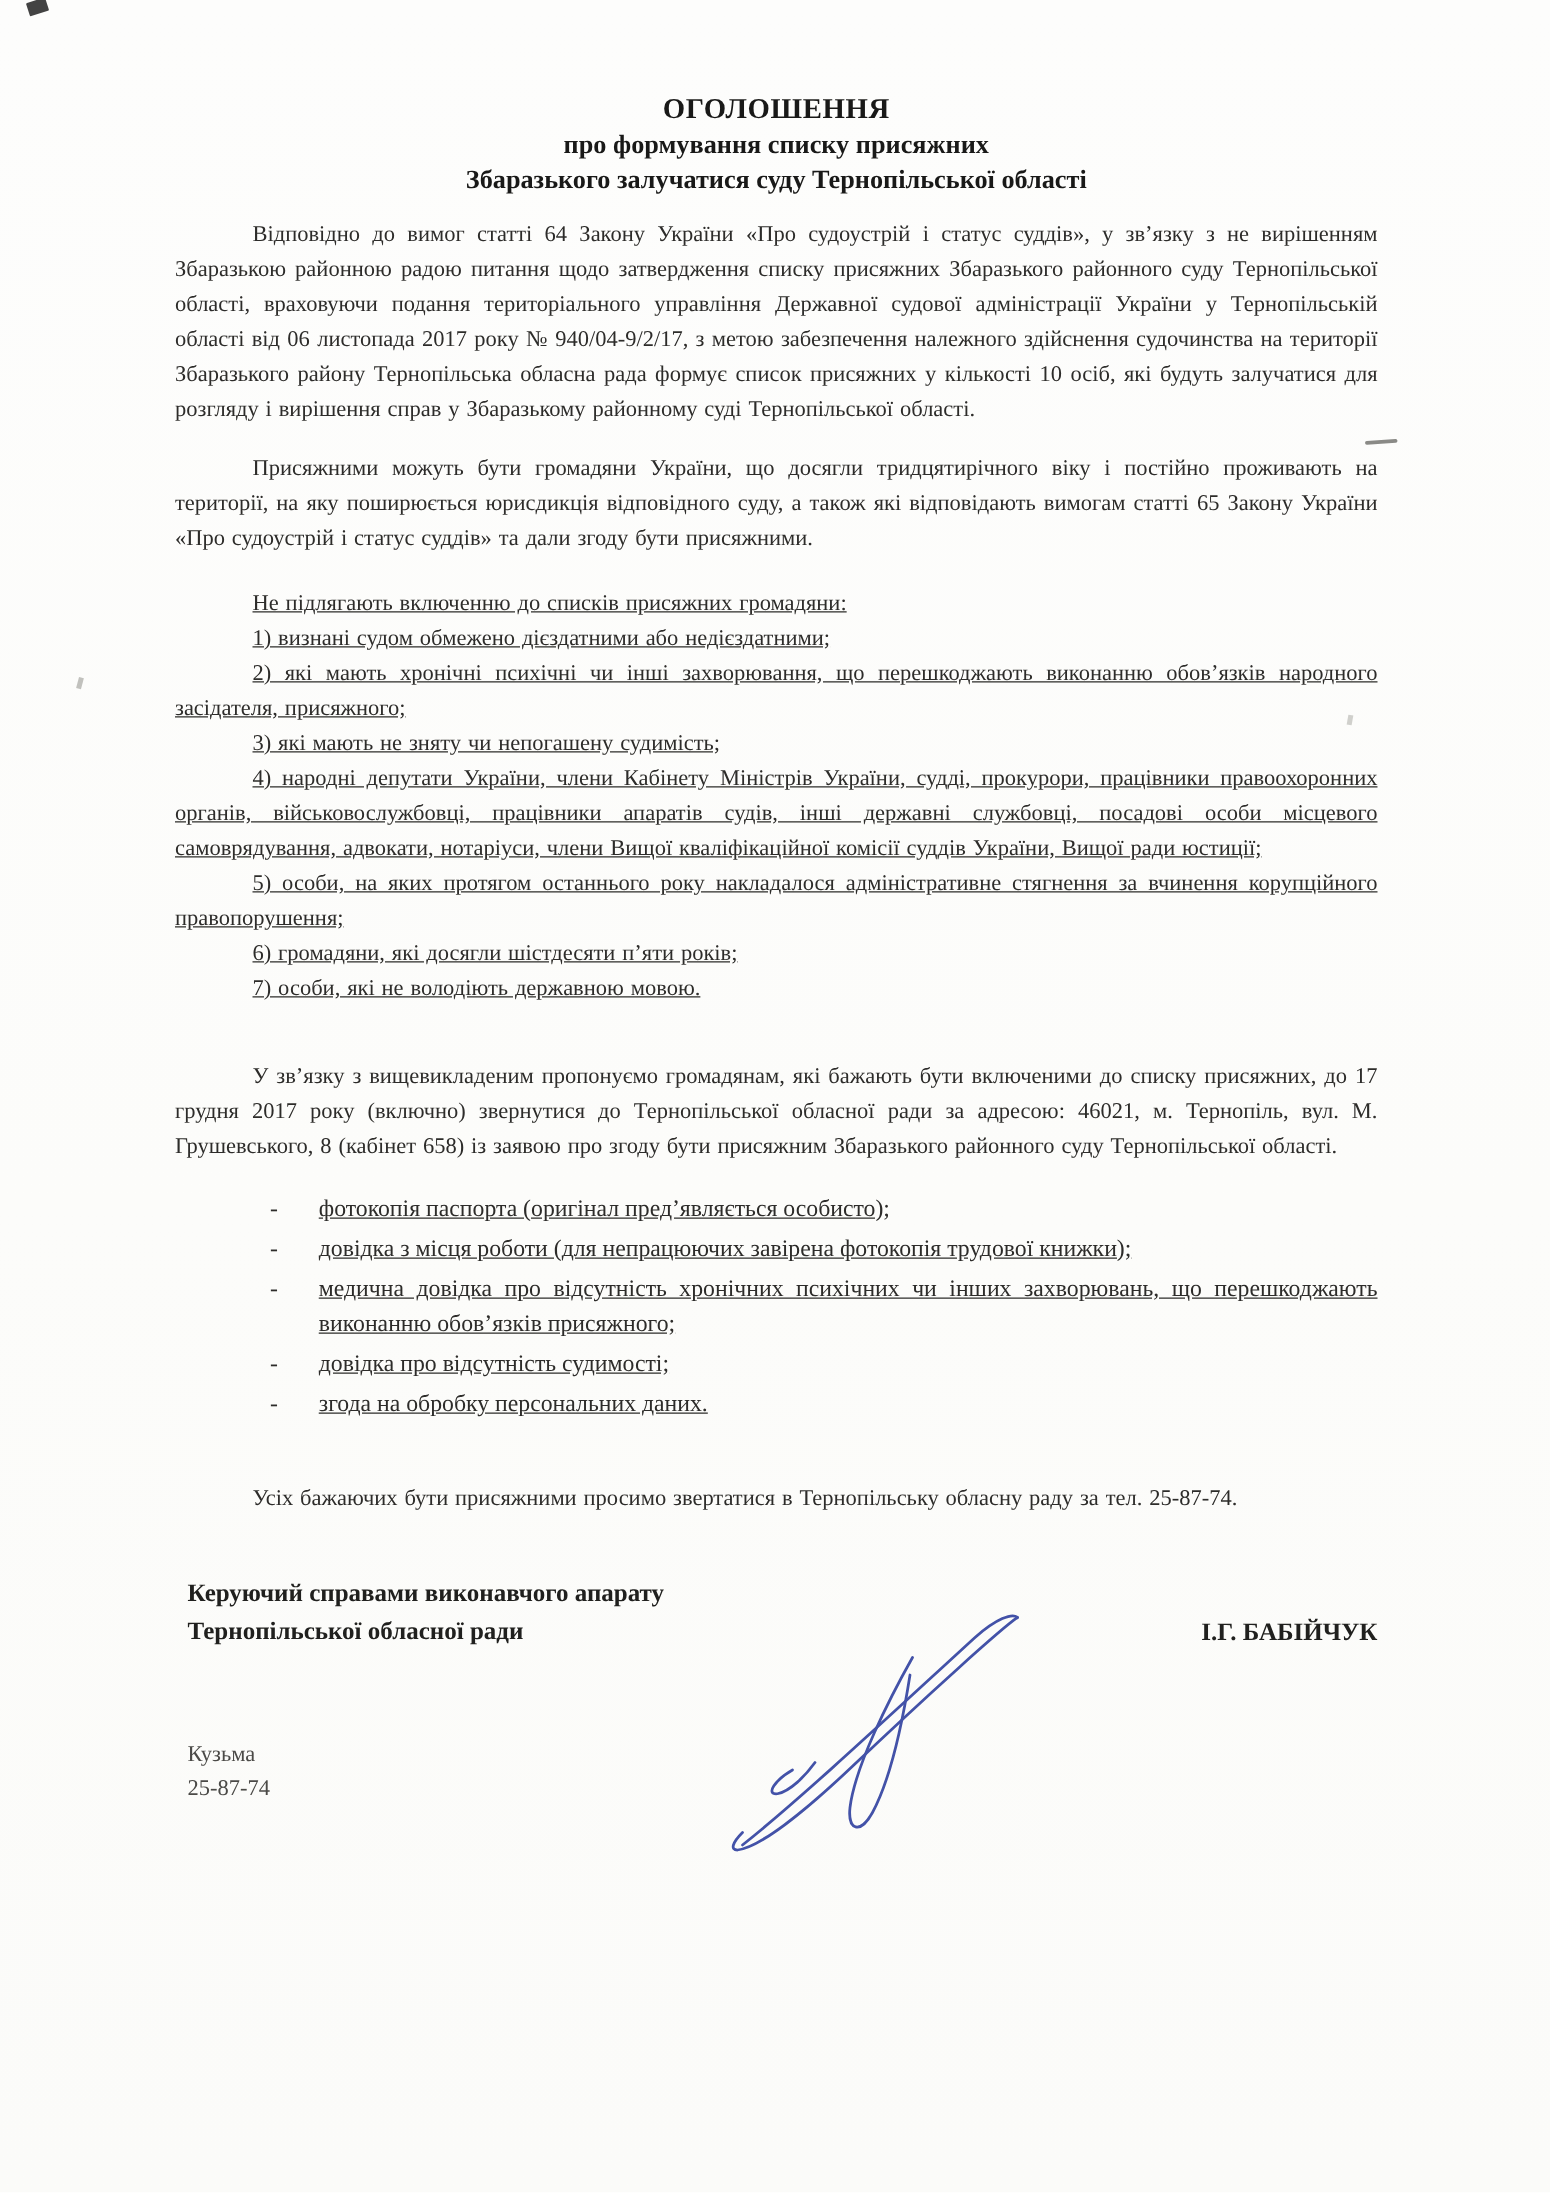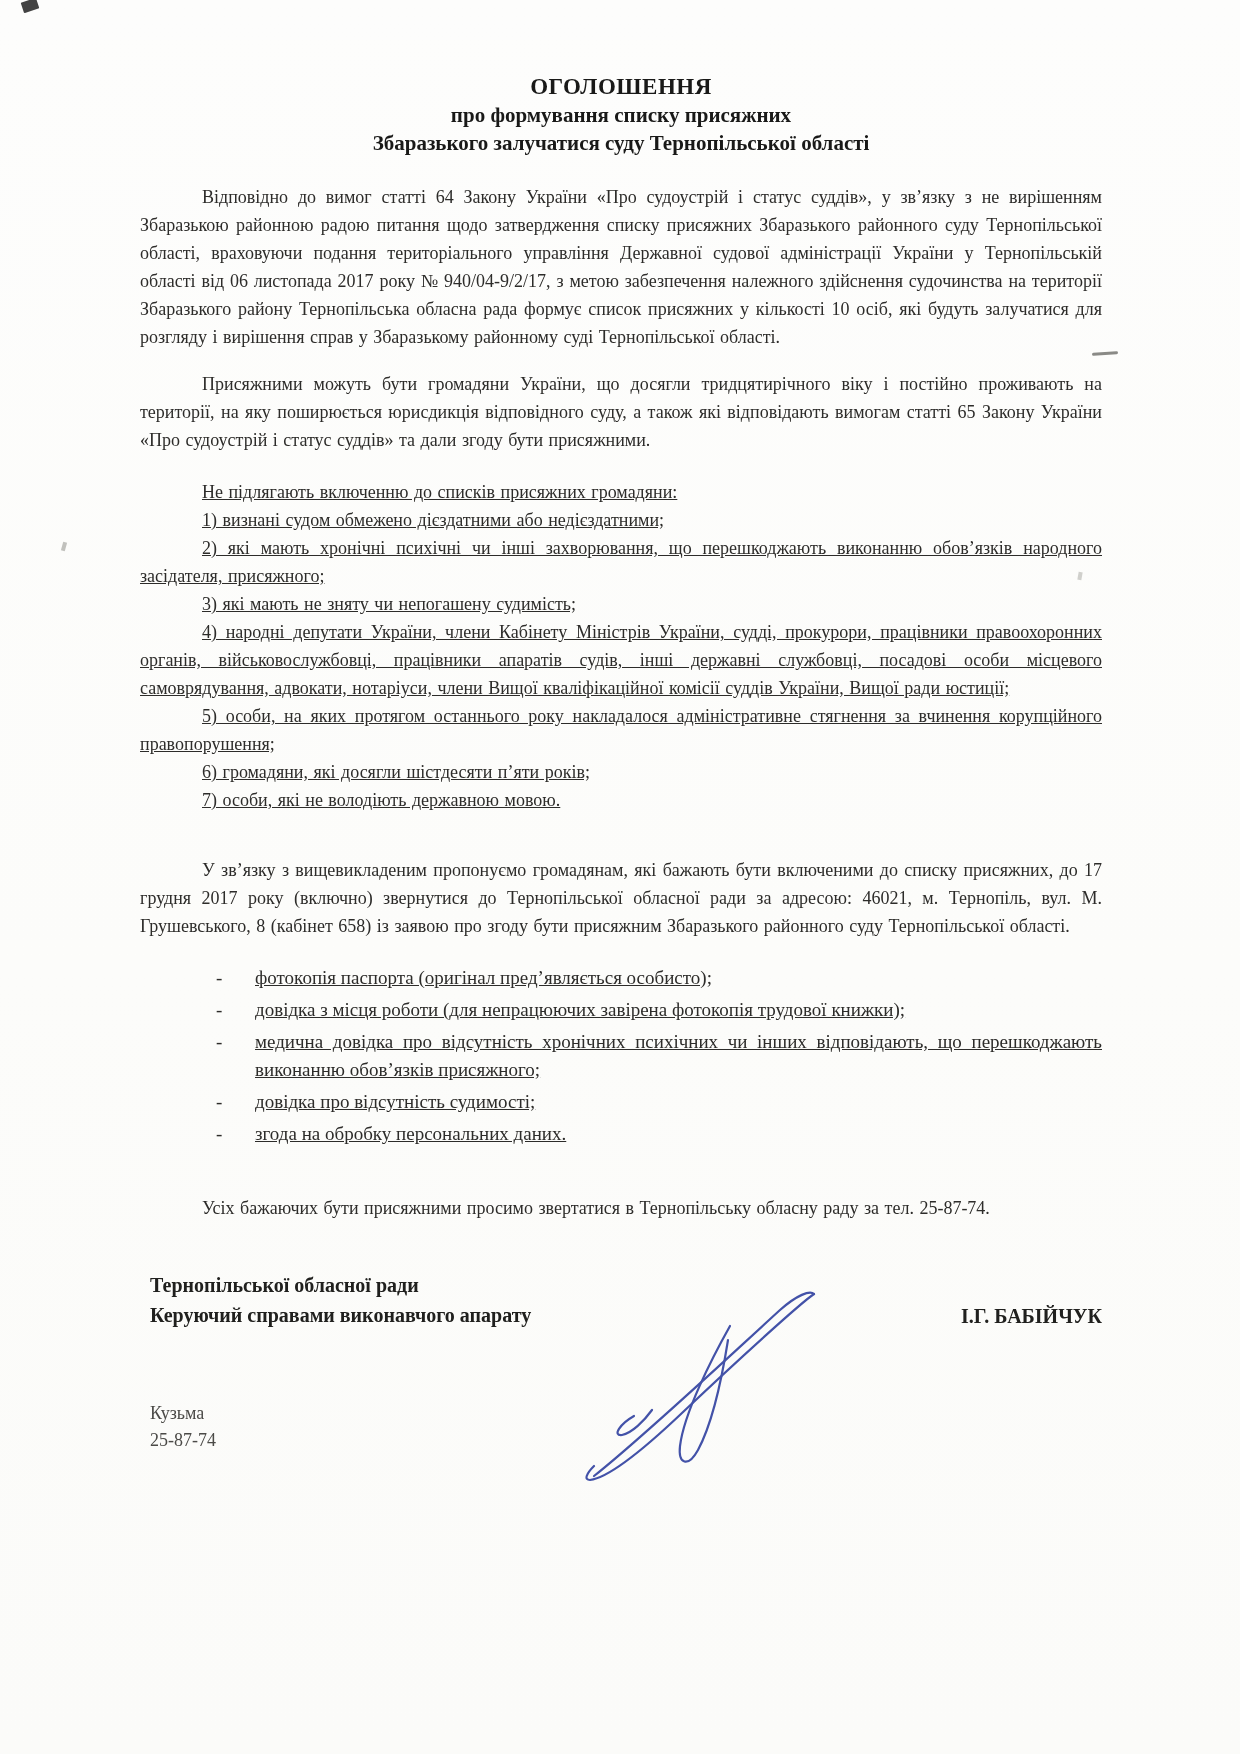--- a/index.html
+++ b/index.html
@@ -25,21 +25,21 @@
   }
   .artifact.speck-1 { left: 62px; top: 542px; width: 4px; height: 9px; background: #9a9a95; transform: rotate(15deg); opacity:.6; }
   .artifact.speck-2 { left: 1078px; top: 572px; width: 4px; height: 8px; background: #a4a49e; transform: rotate(10deg); opacity:.5; }
 
   .content {
     position: absolute;
     left: 140px;
     top: 74px;
     width: 962px;
   }
-  .title-block { text-align: center; margin-bottom: 27px; color: #191918; }
+  .title-block { text-align: center; margin-bottom: 17px; color: #191918; }
   .title-main { font-size: 23px; font-weight: bold; letter-spacing: .5px; }
   .title-sub  { font-size: 21px; font-weight: bold; margin-top: 3px; }
 
   .para {
     margin: 0;
     font-size: 18px;
     line-height: 28px;
     text-align: justify;
     text-indent: 62px;
     word-spacing: 1px;
@@ -128,32 +128,32 @@
       <p class="para">6) громадяни, які досягли шістдесяти п’яти років;</p>
       <p class="para">7) особи, які не володіють державною мовою.</p>
     </div>
 
     <p class="para gap-md">У зв’язку з вищевикладеним пропонуємо громадянам, які бажають бути включеними до списку присяжних, до 17 грудня 2017 року (включно) звернутися до Тернопільської обласної ради за адресою: 46021, м. Тернопіль, вул. М. Грушевського, 8 (кабінет 658) із заявою про згоду бути присяжним Збаразького районного суду Тернопільської області.</p>
 
     <div class="list-block gap-md">
       <div class="doc-items">
         <p class="doc-item"><span class="dash">-</span><span>фотокопія паспорта (оригінал пред’являється особисто);</span></p>
         <p class="doc-item"><span class="dash">-</span><span>довідка з місця роботи (для непрацюючих завірена фотокопія трудової книжки);</span></p>
-        <p class="doc-item"><span class="dash">-</span><span>медична довідка про відсутність хронічних психічних чи інших відповідають, що перешкоджають виконанню обов’язків присяжного;</span></p>
+        <p class="doc-item"><span class="dash">-</span><span>медична довідка про відсутність хронічних психічних чи інших захворювань, що перешкоджають виконанню обов’язків присяжного;</span></p>
         <p class="doc-item"><span class="dash">-</span><span>довідка про відсутність судимості;</span></p>
         <p class="doc-item"><span class="dash">-</span><span>згода на обробку персональних даних.</span></p>
       </div>
     </div>
 
     <p class="para gap-lg">Усіх бажаючих бути присяжними просимо звертатися в Тернопільську обласну раду за тел. 25-87-74.</p>
 
     <div class="signoff">
       <div class="signoff-left">
+        <div>Керуючий справами виконавчого апарату</div>
         <div>Тернопільської обласної ради</div>
-        <div>Керуючий справами виконавчого апарату</div>
       </div>
       <div class="signoff-name">І.Г. БАБІЙЧУК</div>
     </div>
 
     <div class="footer">
       <div>Кузьма</div>
       <div>25-87-74</div>
     </div>
 
   </div>

